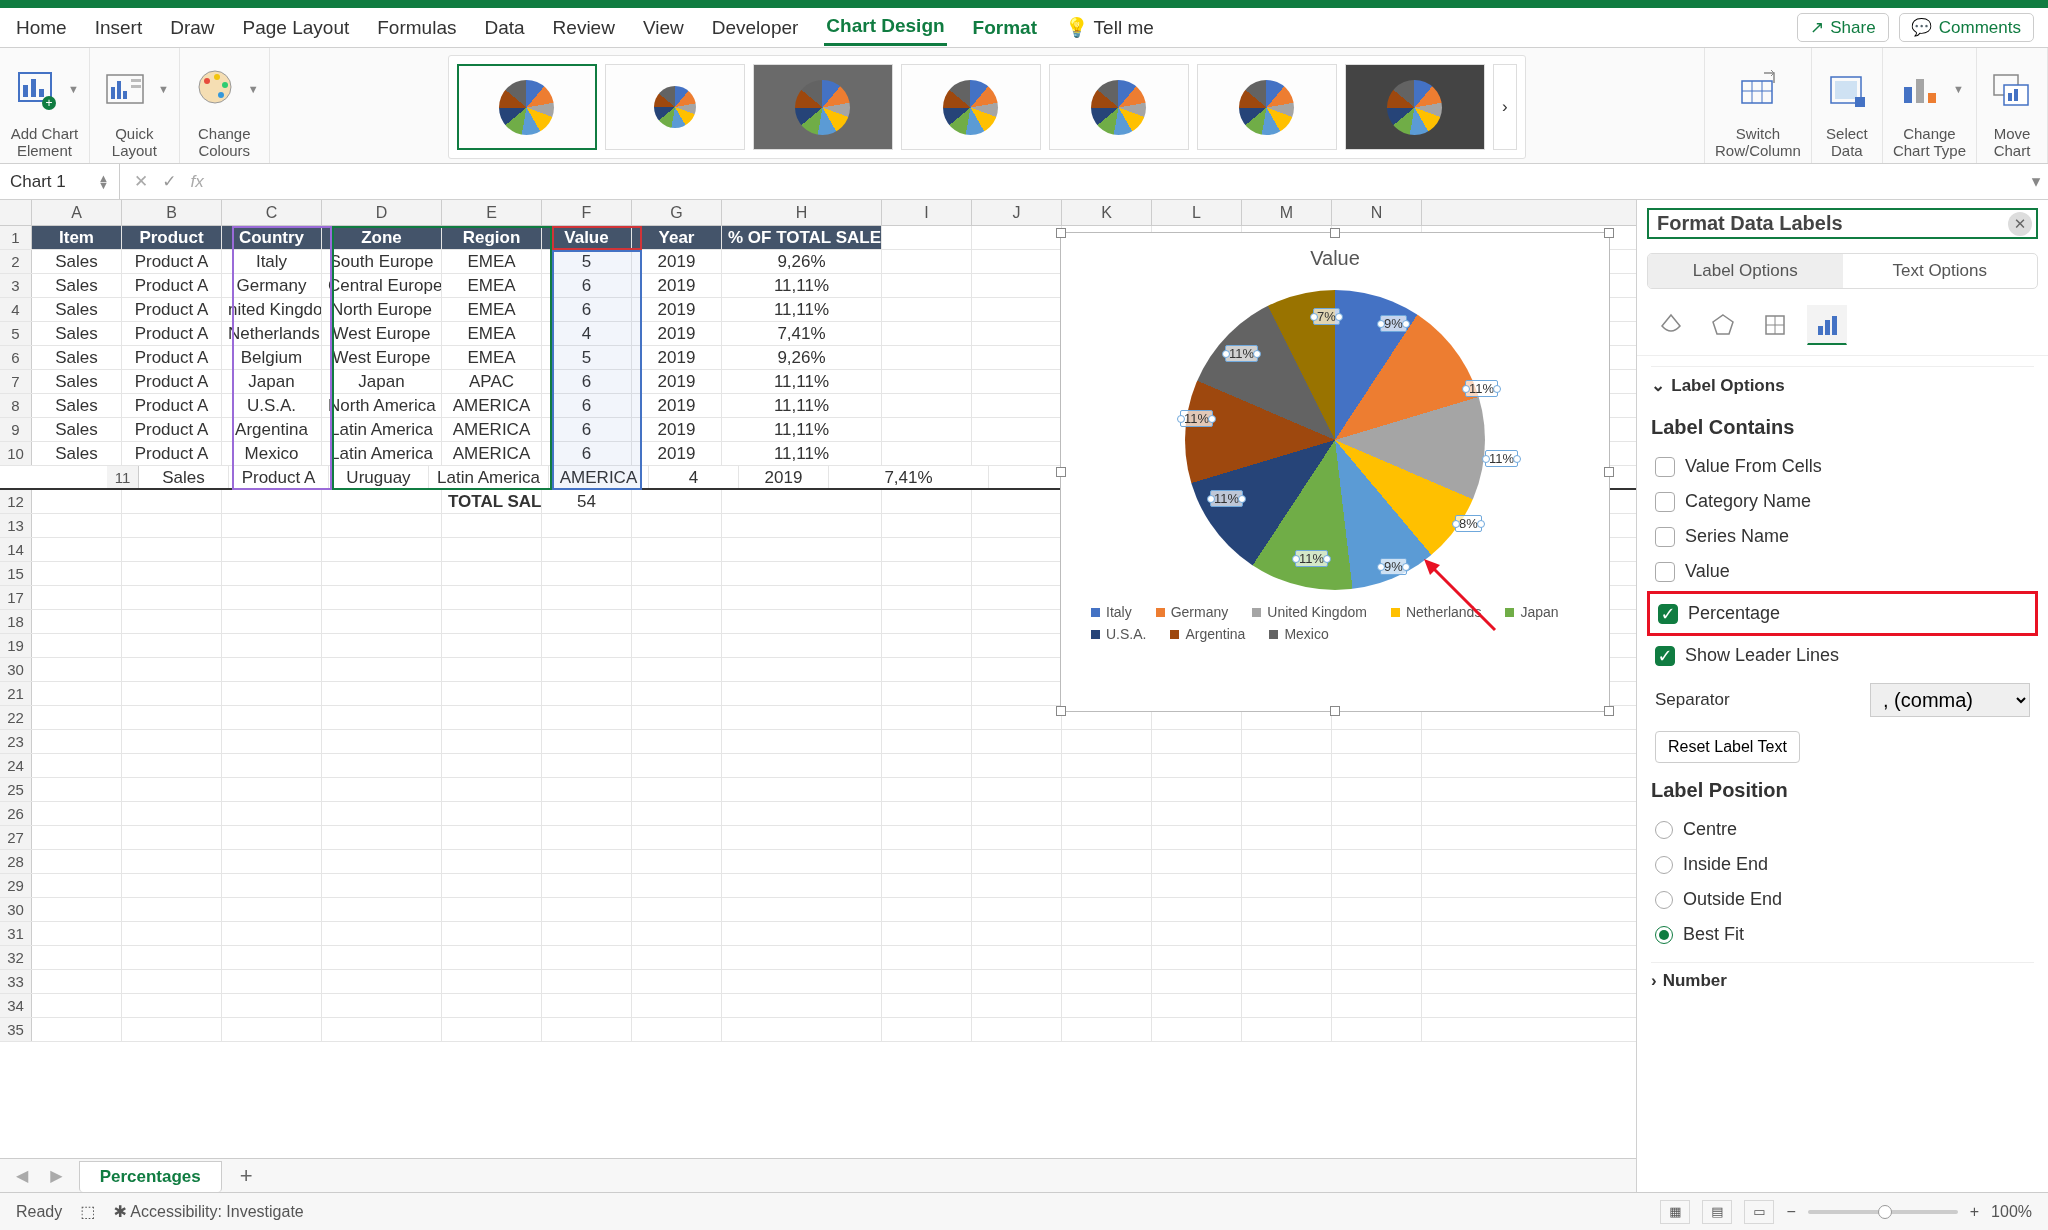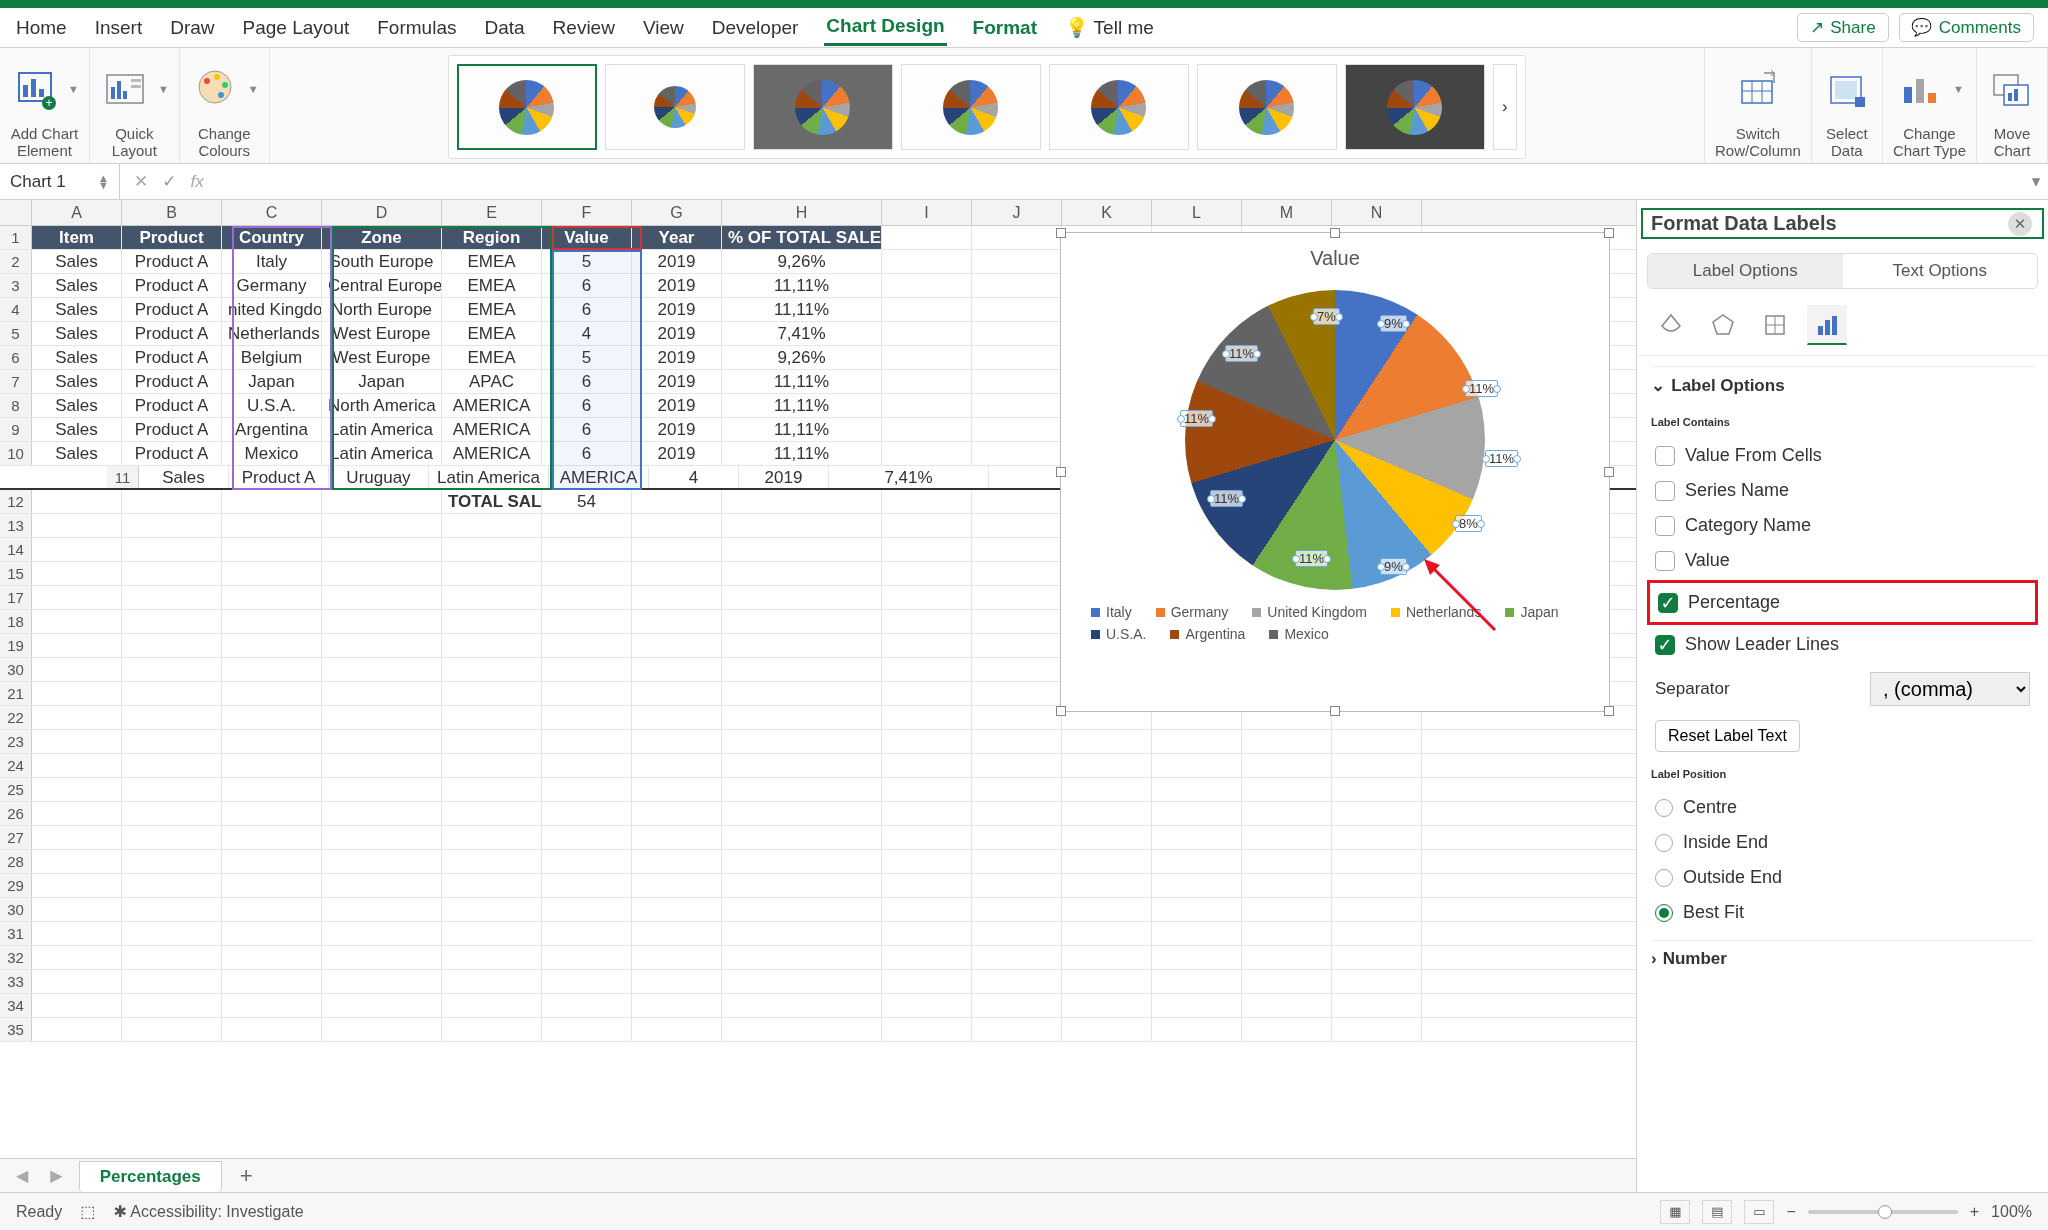--- a/index.html
+++ b/index.html
@@ -85,30 +85,30 @@
     ); }
   .dlabel { position: absolute; font-size: 13px; border: 1px solid #6fa8dc; background: rgba(255,255,255,0.7); padding: 0 3px; border-radius: 2px; }
   .dlabel::before, .dlabel::after { content: ''; position: absolute; width: 6px; height: 6px; border: 1px solid #6fa8dc; background: #fff; border-radius: 50%; top: 50%; transform: translateY(-50%); }
   .dlabel::before { left: -4px; } .dlabel::after { right: -4px; }
   .legend { display: flex; flex-wrap: wrap; gap: 6px 24px; padding: 14px 30px 0; font-size: 14px; color: #555; }
   .legend span { display: inline-flex; align-items: center; gap: 6px; }
   .sw { width: 9px; height: 9px; display: inline-block; }
   .arrow-annot { position: absolute; top: 355px; left: 1420px; width: 80px; height: 80px; pointer-events: none; }
 
   
-  .pane-title { border: 2px solid #107c41; display: inline-block; margin: 8px 4px; padding: 2px 8px; font-size: 20px; font-weight: 600; color: #444; }
+  .pane-title { border: 2px solid #107c41; display: inline-block; margin: 8px 10px; padding: 2px 8px; font-size: 20px; font-weight: 600; color: #444; }
   .pane-close { position: absolute; right: 16px; top: 12px; width: 24px; height: 24px; border-radius: 50%; background: #ddd; color: #666; text-align: center; line-height: 24px; cursor: pointer; font-size: 15px; }
   .pane-tabs { display: flex; margin: 6px 10px; border: 1px solid #ddd; border-radius: 5px; overflow: hidden; }
   .pane-tab { flex: 1; text-align: center; padding: 7px; font-size: 17px; color: #555; cursor: pointer; }
   .pane-tab.active { background: #eee; }
   .pane-icons { display: flex; gap: 12px; padding: 10px 14px; border-bottom: 1px solid #eee; }
   .pane-icon { width: 40px; height: 40px; border: 1px solid transparent; display: flex; align-items: center; justify-content: center; cursor: pointer; }
   .pane-icon.sel { border-bottom: 2px solid #107c41; background: #f3f3f3; }
   .pane-section { padding: 10px 14px; }
-  .pane-section h4 { font-size: 11px; font-weight: 600; color: #333; margin: 12px 0 10px; }
+  .pane-section h4 { font-size: 20px; font-weight: 600; color: #333; margin: 12px 0 10px; }
   .pane-section .collapse-hdr { display: flex; align-items: center; gap: 6px; font-size: 17px; font-weight: 600; padding: 8px 0; border-top: 1px solid #eee; cursor: pointer; }
   .opt-row { display: flex; align-items: center; gap: 10px; padding: 7px 4px; font-size: 18px; color: #333; }
   .chk { width: 20px; height: 20px; border: 1.5px solid #aaa; border-radius: 4px; display: inline-flex; align-items: center; justify-content: center; }
   .chk.on { background: #107c41; border-color: #107c41; color: #fff; }
   .rad { width: 18px; height: 18px; border: 1.5px solid #aaa; border-radius: 50%; display: inline-flex; align-items: center; justify-content: center; }
   .rad.on { border-color: #107c41; }
   .rad.on::after { content: ''; width: 10px; height: 10px; background: #107c41; border-radius: 50%; }
   .highlight-box { border: 3px solid #e81123; padding: 2px 4px; margin: 2px -4px; }
   .sep-row { display: flex; align-items: center; justify-content: space-between; padding: 10px 4px; }
   select.sep { border: 1px solid #ccc; padding: 4px 8px; font-size: 20px; width: 160px; }
@@ -989,25 +989,25 @@
           <span>⌄</span>
           <span>Label Options</span>
         </div>
       <h4>Label Contains</h4>
       <div class="opt-row">
           <span class="chk"></span>
           <span>Value From Cells</span>
         </div>
       <div class="opt-row">
           <span class="chk"></span>
-          <span>Series Name</span>
+          <span>Category Name</span>
         </div>
       <div class="opt-row">
           <span class="chk"></span>
-          <span>Category Name</span>
+          <span>Series Name</span>
         </div>
       <div class="opt-row">
           <span class="chk"></span>
           <span>Value</span>
         </div>
       <div class="highlight-box">
         <div class="opt-row">
             <span class="chk on">✓</span>
             <span>Percentage</span>
           </div>

